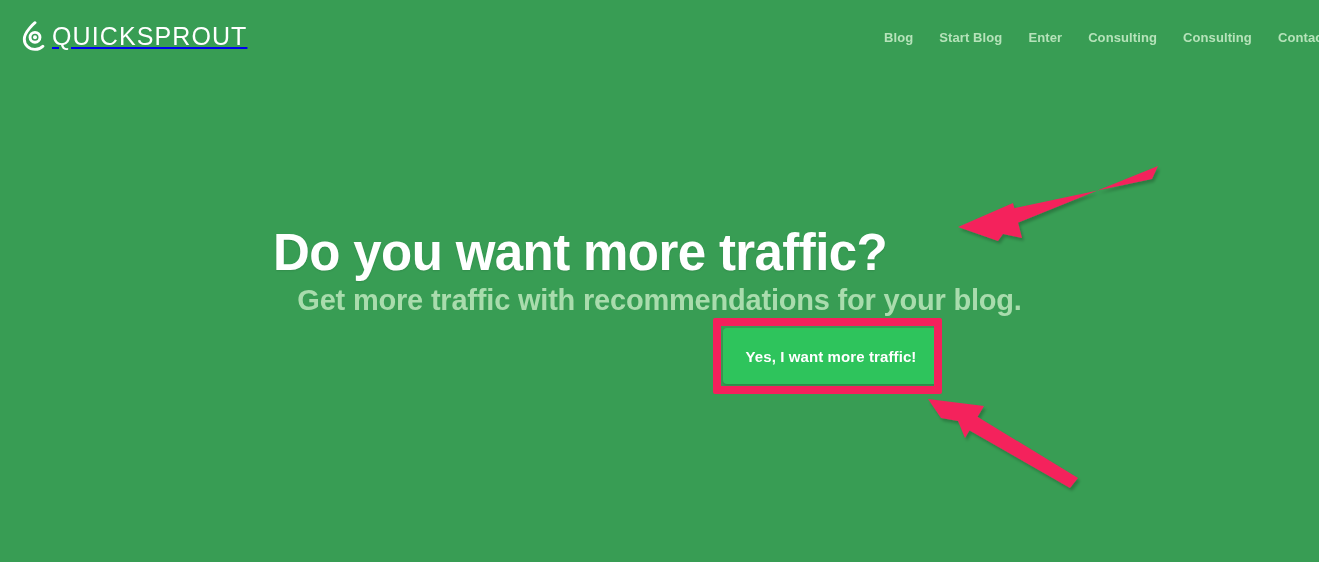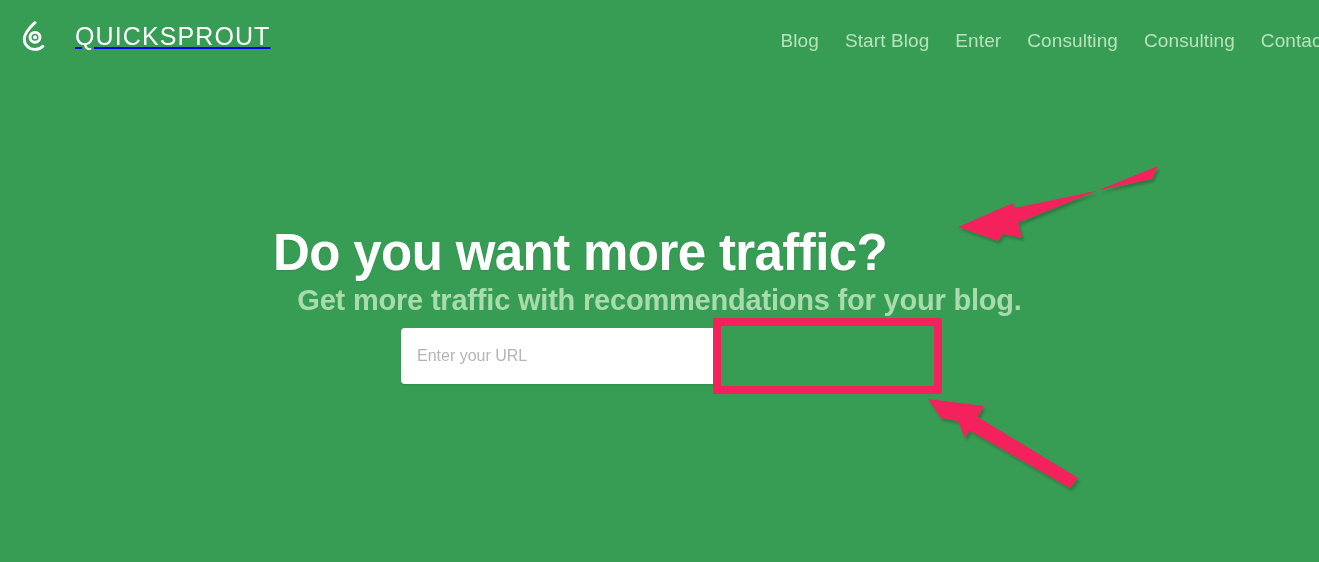--- a/index.html
+++ b/index.html
@@ -29,21 +29,21 @@
     width: 1319px;
     height: 80px;
   }
 
   #brand {
     position: absolute;
     left: 20px;
     top: 21px;
     display: flex;
     align-items: center;
-    gap: 25px;
+    gap: 2px;
   }
   #brand-icon {
     width: 30px;
     height: 30px;
     display: block;
   }
   #brand-text {
     color: #ffffff;
     font-size: 25px;
     letter-spacing: 1.1px;
@@ -56,24 +56,24 @@
     position: absolute;
     right: -8px;
     top: 31px;
     display: flex;
     align-items: center;
     gap: 26px;
     white-space: nowrap;
   }
   .nav-item {
     color: #b6e3ba;
-    font-size: 19px;
+    font-size: 13px;
     line-height: 1;
     text-decoration: none;
-    font-weight: 400;
+    font-weight: 700;
     letter-spacing: 0.1px;
   }
 
   
   #hero {
     position: absolute;
     top: 0; left: 0;
     width: 1319px;
     height: 562px;
   }
@@ -213,21 +213,21 @@
 
   </div>
 
   <div id="hero">
 
     <h1 id="headline">Do you want more traffic?</h1>
 
     <p id="subheadline">Get more traffic with recommendations for your blog.</p>
 
     <form id="signup-form">
-      <input id="url-input" type="text" placeholder="Enter your URL" style="">
+      <button id="cta-button" type="submit">Yes, I want more traffic!</button>
     </form>
 
   </div>
 
   <div id="annotations">
 
     <div id="highlight-box"></div>
 
     <svg class="annotation-arrow" viewBox="0 0 1319 562">
       <defs>

